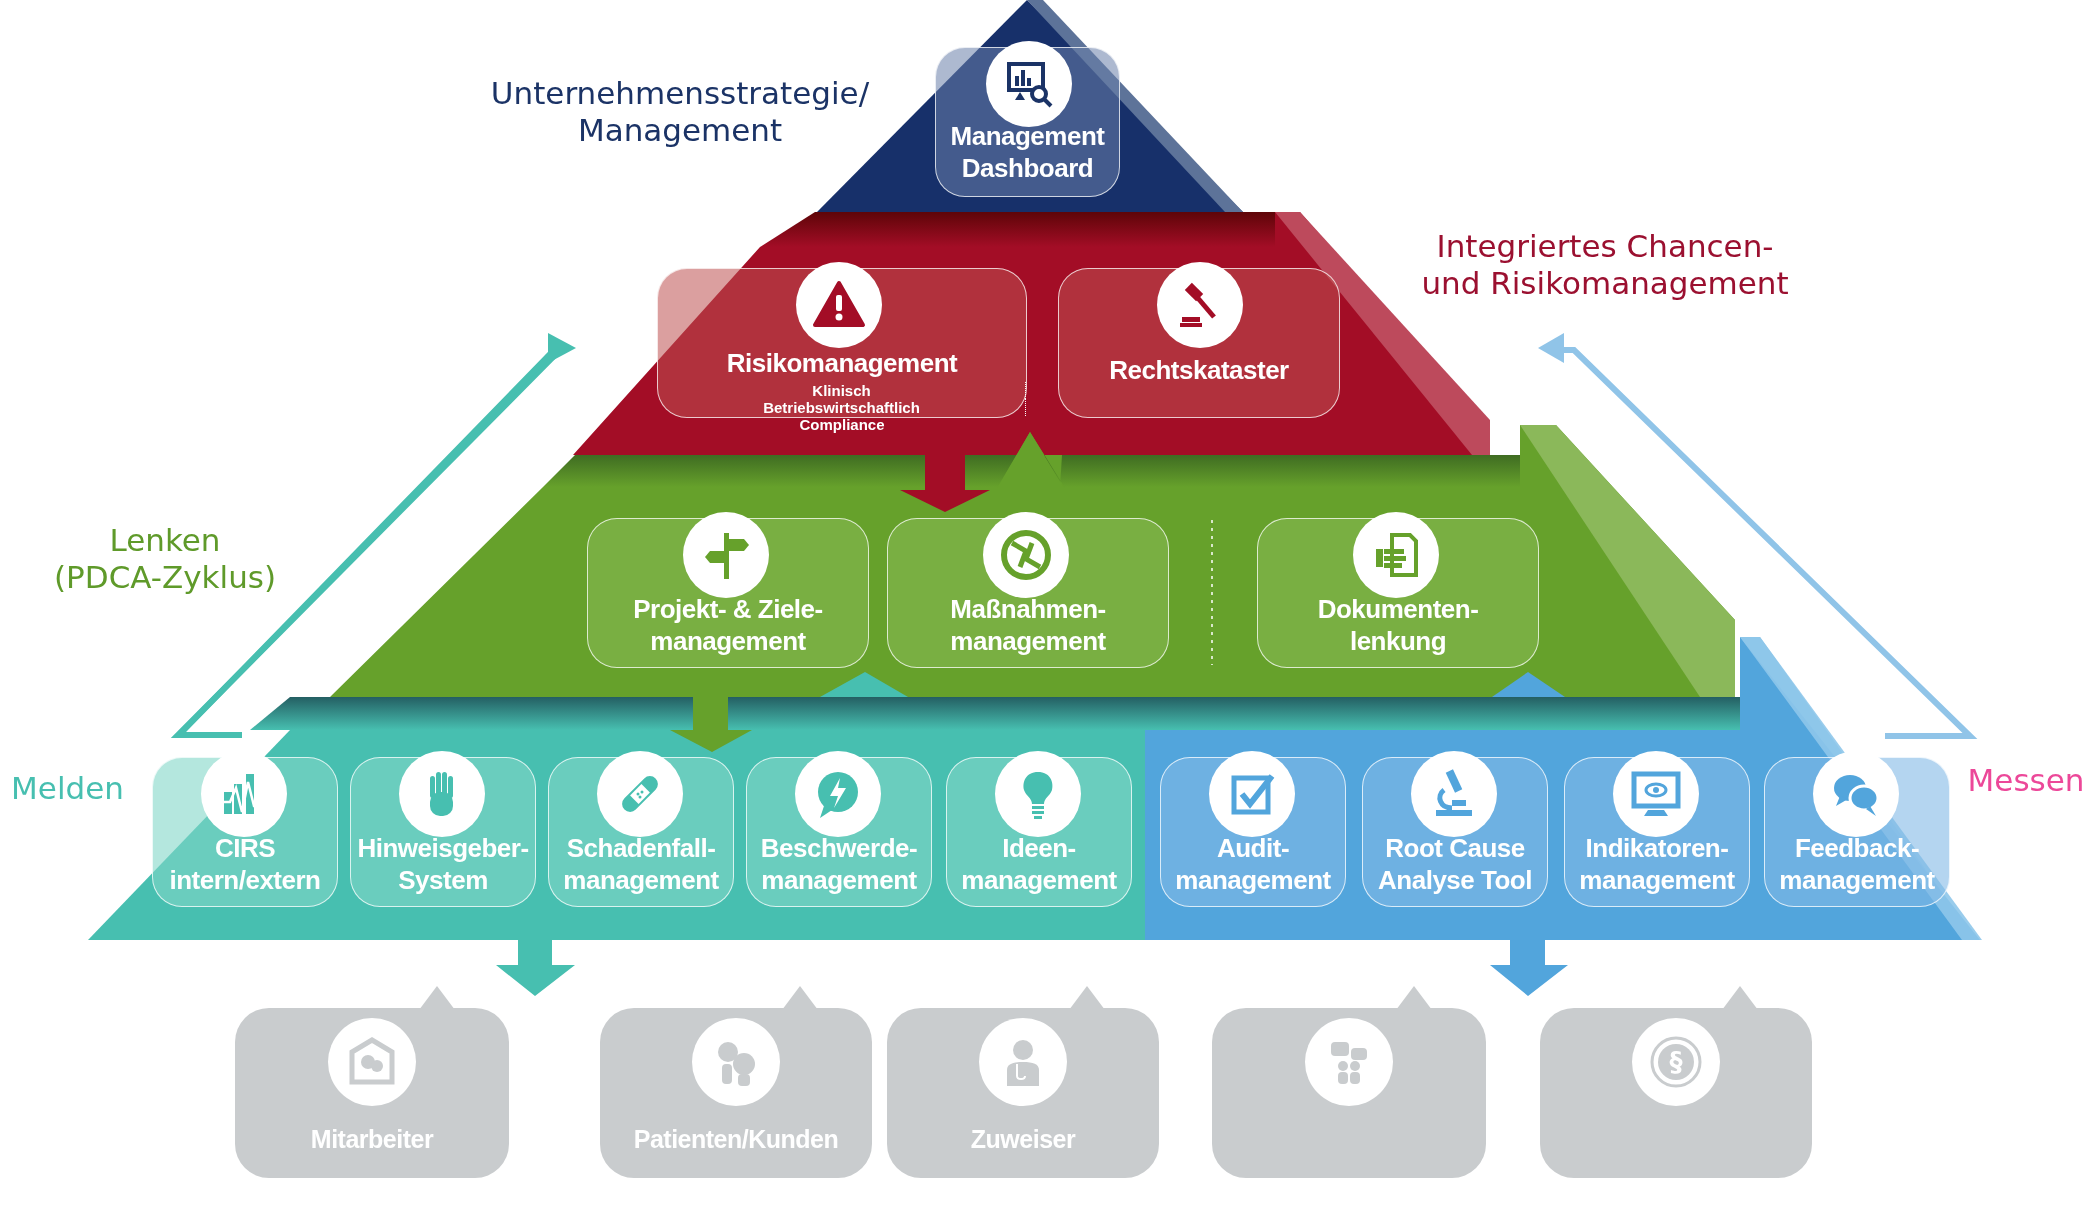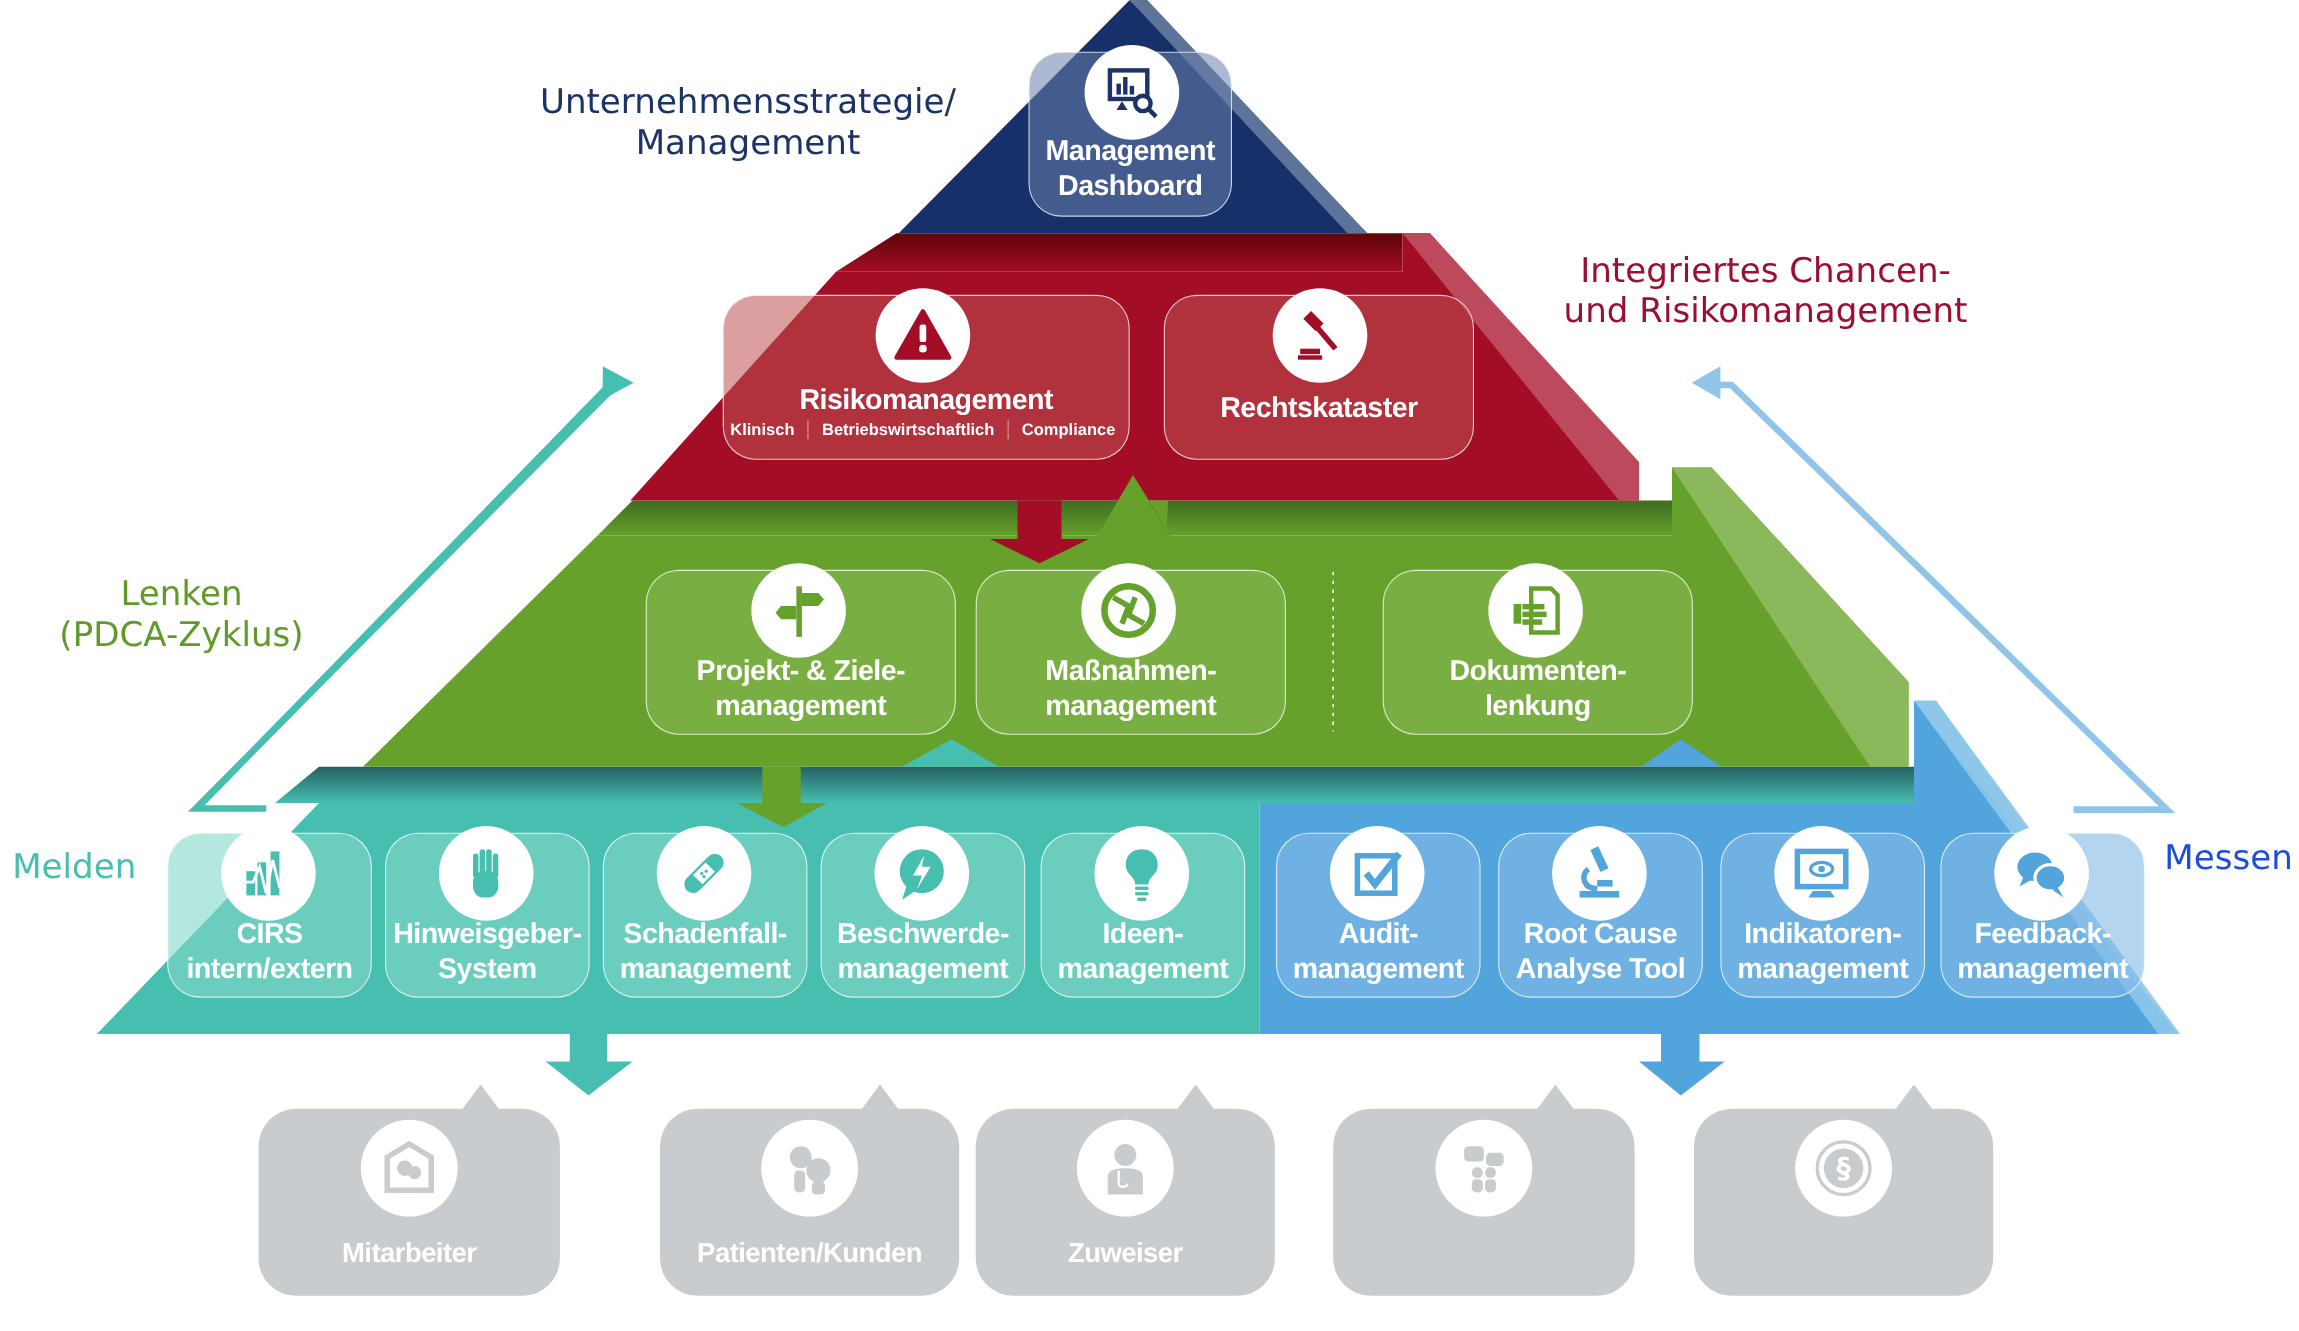--- a/index.html
+++ b/index.html
@@ -92,21 +92,21 @@
 </div>
 <div class="lbl" style="left:1405px;top:228px;width:400px;font-size:31px;color:#9b1030;">
   <div>Integriertes Chancen-</div>
   <div>und Risikomanagement</div>
 </div>
 <div class="lbl" style="left:40px;top:522px;width:250px;font-size:31px;color:#5f9a2a;">
   <div>Lenken</div>
   <div>(PDCA-Zyklus)</div>
 </div>
 <div class="lbl" style="left:0px;top:770px;width:135px;font-size:31px;color:#47bfb0;">Melden</div>
-<div class="lbl" style="left:1962px;top:762px;width:128px;font-size:31px;color:#1d4ed8;">Messen</div>
+<div class="lbl" style="left:1962px;top:762px;width:128px;font-size:31px;color:#ec4899;">Messen</div>
 
 <div class="card" style="left:935px;top:47px;width:185px;height:150px;background:rgba(105,128,170,0.55);">
   <div class="circ" style="left:50px;top:-7px;">
     <svg viewBox="0 0 56 56">
         <rect x="8" y="8" width="34" height="26" fill="none" stroke="#1b3366" stroke-width="4"></rect>
         <rect x="14" y="20" width="4" height="10" fill="#1b3366"></rect>
         <rect x="20" y="14" width="4" height="16" fill="#1b3366"></rect>
         <rect x="26" y="22" width="4" height="8" fill="#1b3366"></rect>
         <polygon points="14,44 24,44 19,36" fill="#1b3366"></polygon>
         <circle cx="38" cy="38" r="7" fill="#fff" stroke="#1b3366" stroke-width="4"></circle>
@@ -121,21 +121,21 @@
 
 <div class="card" style="left:657px;top:268px;width:370px;height:150px;background:rgba(190,80,80,0.55);">
   <div class="circ" style="left:138px;top:-7px;">
     <svg viewBox="0 0 56 56">
         <polygon points="28,6 52,48 4,48" fill="#a30d26" stroke="#a30d26" stroke-linejoin="round" stroke-width="4"></polygon>
         <rect x="25" y="18" width="6" height="16" rx="2" fill="#fff"></rect>
         <circle cx="28" cy="40" r="3.5" fill="#fff"></circle>
       </svg>
   </div>
   <div class="t" style="top:78px;font-size:26px;">Risikomanagement</div>
-  <div style="position:absolute;left:0;right:0;top:113px;display:flex;justify-content:flex-end;gap:0;font-size:15px;">
+  <div style="position:absolute;left:0;right:0;top:113px;display:flex;justify-content:flex-end;gap:0;font-size:15px;flex-direction:column;">
     <span style="padding:0 12px;border-right:1.5px dotted #fff;">Klinisch</span>
     <span style="padding:0 12px;border-right:1.5px dotted #fff;">Betriebswirtschaftlich</span>
     <span style="padding:0 12px;">Compliance</span>
   </div>
 </div>
 <div class="card" style="left:1058px;top:268px;width:282px;height:150px;background:rgba(190,80,80,0.55);">
   <div class="circ" style="left:98px;top:-7px;">
     <svg viewBox="0 0 56 56">
         <rect x="14" y="10" width="16" height="10" transform="rotate(45 22 15)" fill="#a30d26"></rect>
         <line x1="25" y1="20" x2="42" y2="40" stroke="#a30d26" stroke-width="5"></line>

